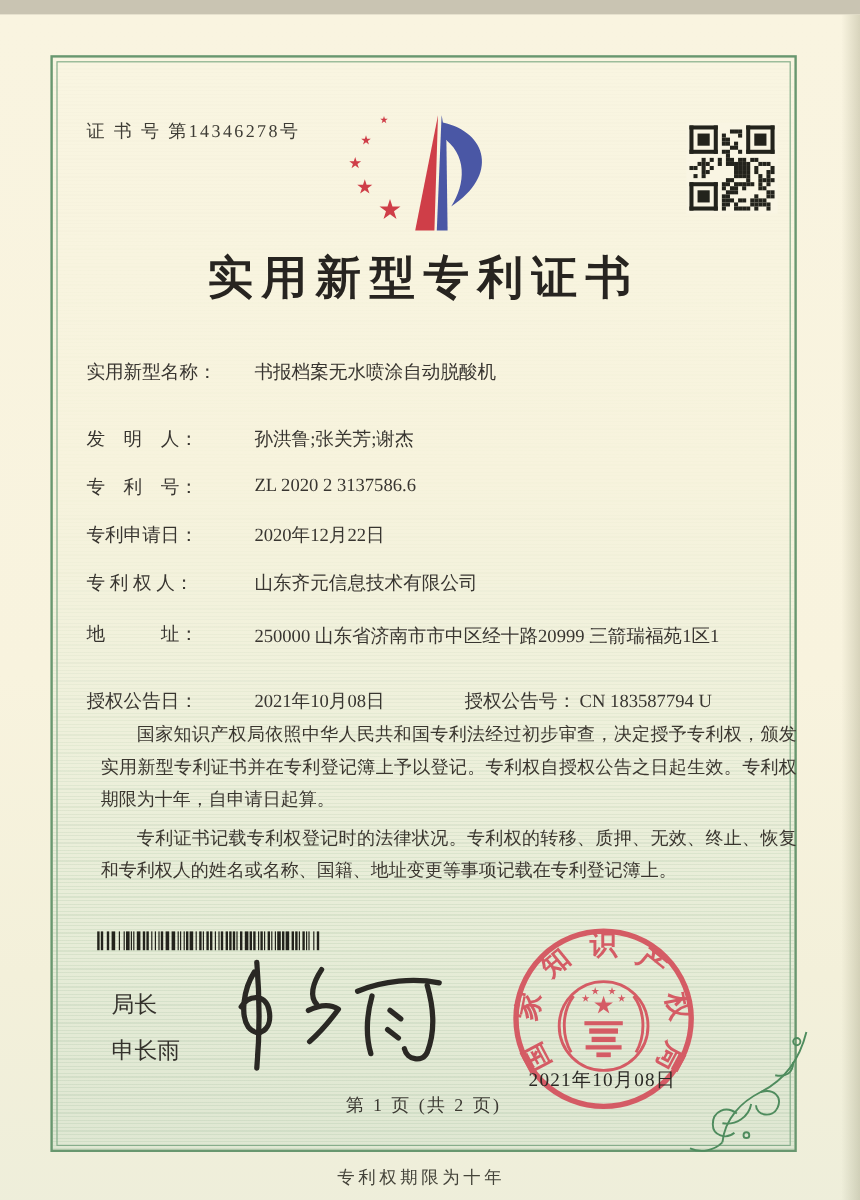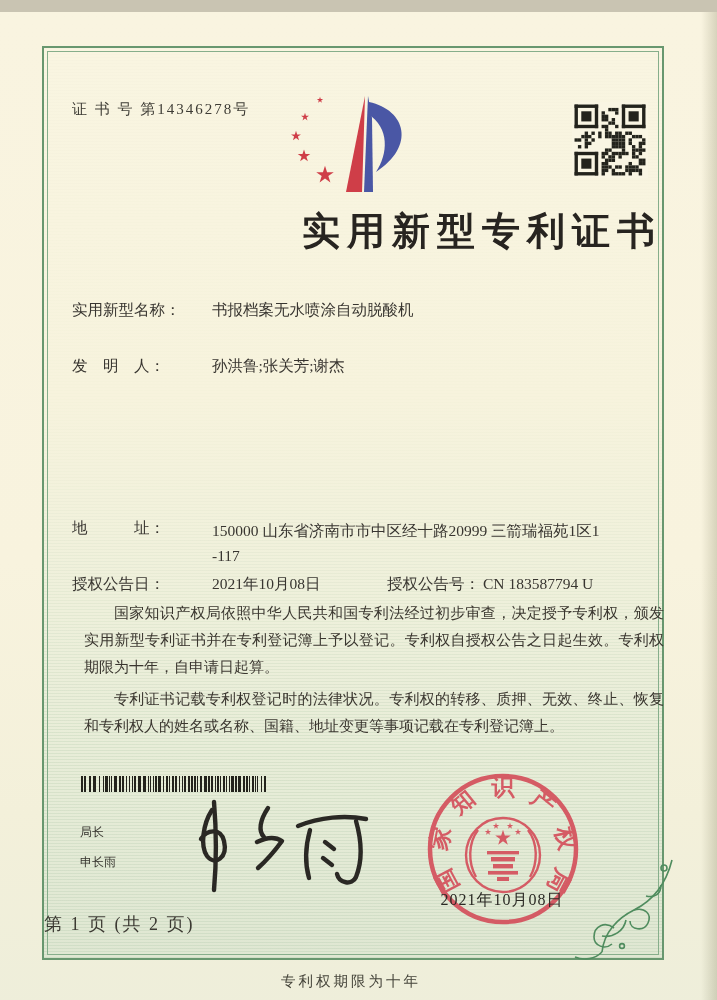--- a/index.html
+++ b/index.html
@@ -19,40 +19,40 @@
   }
   .inner-line{position:absolute;inset:3px;border:1px solid #86ae8b;pointer-events:none;}
   .texture{position:absolute;inset:0;
     background:repeating-linear-gradient(0deg,rgba(110,155,115,.12) 0 1px,rgba(0,0,0,0) 1px 3px);
     -webkit-mask-image:linear-gradient(180deg,rgba(0,0,0,.12) 0%,rgba(0,0,0,.15) 45%,#000 75%);
     mask-image:linear-gradient(180deg,rgba(0,0,0,.12) 0%,rgba(0,0,0,.15) 45%,#000 75%);
     pointer-events:none;}
   .cert-no{position:absolute;left:28px;top:52px;font-size:15px;letter-spacing:2px;color:#3e3c35;}
   .logo{position:absolute;left:240px;top:40px;}
   .qr{position:absolute;left:528px;top:54px;background:#f9f5e3;}
-  .title{position:absolute;left:0;top:158px;width:100%;text-align:right;
+  .title{position:absolute;left:0;top:158px;width:100%;text-align:center;
     font-size:38px;font-weight:700;letter-spacing:7px;color:#272420;}
   .f-row{position:absolute;left:28px;font-size:15.5px;white-space:nowrap;color:#383530;}
   .f-label{display:inline-block;width:140px;vertical-align:top;}
   .f-val2{display:inline-block;width:175px;}
   .addr-val{display:inline-block;width:436px;white-space:normal;line-height:25px;vertical-align:top;}
   .addr-val span{display:block;}
   .paras{position:absolute;left:40px;top:552px;width:580px;font-size:15px;line-height:27px;
     text-align:justify;color:#3a362f;}
   .paras p{margin:0;text-indent:2em;}
   .paras p + p{margin-top:5px;}
   .barcode{position:absolute;left:36px;top:728px;}
-  .director{position:absolute;left:36px;top:776px;font-size:12px;color:#34322c;}
+  .director{position:absolute;left:49px;top:776px;font-size:19px;color:#34322c;}
   .director div + div{margin-top:13px;}
   .signature{position:absolute;left:126px;top:742px;}
   .seal{position:absolute;left:380px;top:721px;opacity:.92;}
   .seal-date{position:absolute;left:338px;top:842px;width:240px;text-align:center;
     font-size:16px;letter-spacing:1px;color:#2b2a25;z-index:3;}
-  .page-info{position:absolute;left:0;top:864px;width:100%;text-align:left;
-    font-size:18px;letter-spacing:2px;color:#3c3a33;}
+  .page-info{position:absolute;left:0;top:864px;width:100%;text-align:center;
+    font-size:15px;letter-spacing:2px;color:#3c3a33;}
   .back-note{position:absolute;left:42px;top:960px;width:618px;text-align:center;
     font-size:14.5px;letter-spacing:3px;color:#45443a;}
   .ornament{position:absolute;left:528px;top:806px;pointer-events:none;}
 </style>
 </head>
 <body>
 
 <div class="page">
   <div class="frame">
     <div class="texture"></div>
@@ -218,22 +218,31 @@
     </svg>
 
     <div class="title">实用新型专利证书</div>
 
     <div class="f-row" style="top:252px">
       <span class="f-label">实用新型名称：</span><span>书报档案无水喷涂自动脱酸机</span>
     </div>
     <div class="f-row" style="top:308px">
       <span class="f-label">发　明　人：</span><span>孙洪鲁;张关芳;谢杰</span>
     </div>
+    <div class="f-row" style="top:348px">
+      <span class="f-label">专　利　号：</span><span>ZL 2020 2 3137586.6</span>
+    </div>
+    <div class="f-row" style="top:388px">
+      <span class="f-label">专利申请日：</span><span>2020年12月22日</span>
+    </div>
+    <div class="f-row" style="top:428px">
+      <span class="f-label">专 利 权 人：</span><span>山东齐元信息技术有限公司</span>
+    </div>
     <div class="f-row" style="top:470px">
-      <span class="f-label">地　　　址：</span><span class="addr-val"><span>150000 山东省济南市市中区经十路20999 三箭瑞福苑1区1</span><span>-117</span></span>
+      <span class="f-label">地　　　址：</span><span class="addr-val"><span>250000 山东省济南市市中区经十路20999 三箭瑞福苑1区1</span></span>
     </div>
     <div class="f-row" style="top:526px">
       <span class="f-label">授权公告日：</span><span class="f-val2">2021年10月08日</span><span class="f-label" style="width:96px">授权公告号：</span><span>CN 183587794 U</span>
     </div>
 
     <div class="paras">
       <p>国家知识产权局依照中华人民共和国专利法经过初步审查，决定授予专利权，颁发实用新型专利证书并在专利登记簿上予以登记。专利权自授权公告之日起生效。专利权期限为十年，自申请日起算。</p>
       <p>专利证书记载专利权登记时的法律状况。专利权的转移、质押、无效、终止、恢复和专利权人的姓名或名称、国籍、地址变更等事项记载在专利登记簿上。</p>
     </div>
 

